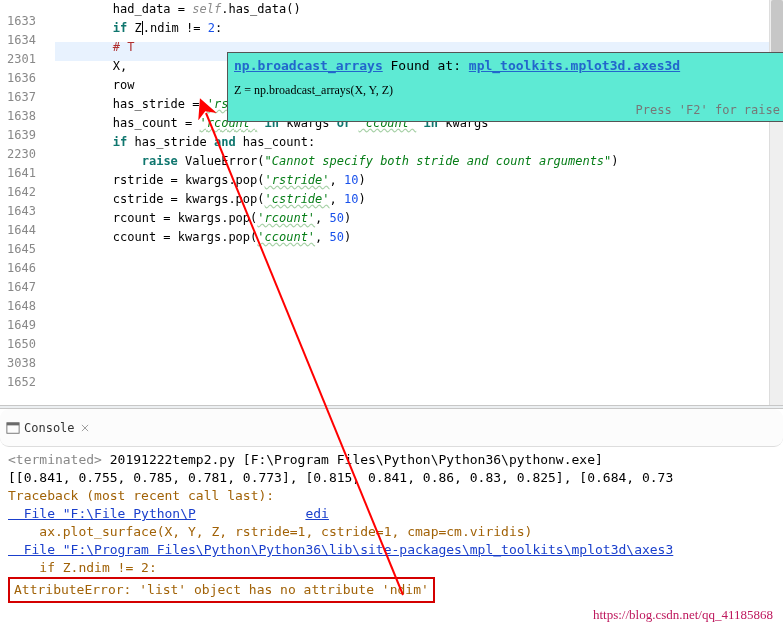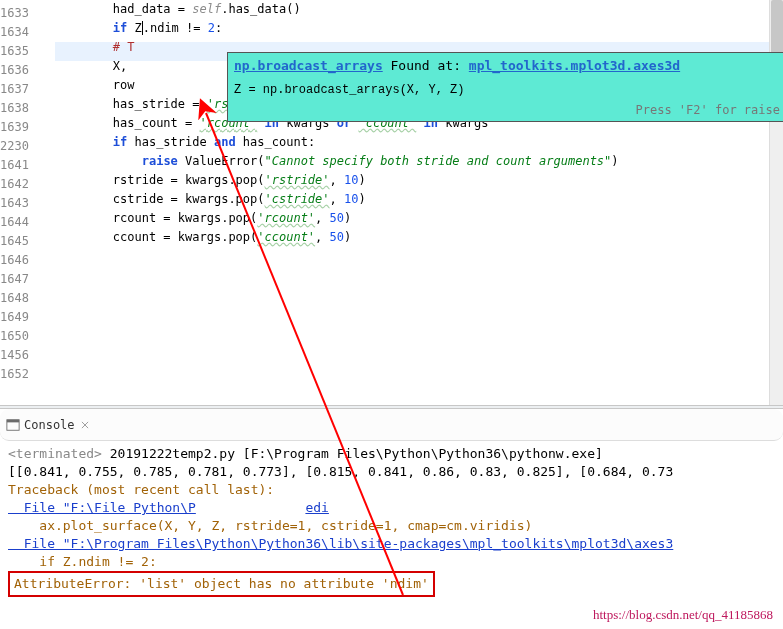--- a/index.html
+++ b/index.html
@@ -1,40 +1,40 @@
 <!DOCTYPE html>
 <html><head>
 <meta charset="utf-8">
 <style>
 * { margin:0; padding:0; box-sizing:border-box; }
 body { font-family:Consolas,Menlo,monospace; font-size:12px; background:#fff; width:783px; height:629px; overflow:hidden; position:relative; }
 .editor { position:relative; height:405px; overflow:hidden; display:flex; }
-.gutter { width:55px; background:#fff; padding-top:4px; text-align:left; }
+.gutter { width:55px; background:#fff; padding-top:12px; text-align:center; }
 .gutter div { color:#888; padding-right:12px; line-height:19px; font-size:12px; }
 .code { flex:1; position:relative; }
 .code pre { font-family:inherit; line-height:19px; white-space:pre; }
 .hl-line { background:#e8f2fe; position:absolute; left:0; right:0; height:19px; top:42px; z-index:-1; }
-.kw { color:#1d4ed8; font-weight:bold;text-align:center; }
+.kw { color:#0f766e; font-weight:bold;text-align:center; }
 .num { color:#1750eb; }
 .str { color:#067d17; font-style:italic; }
 .str-u { color:#067d17; font-style:italic; text-decoration:underline wavy rgba(0,120,0,0.35); }
 .cmt { color:#8c8c8c; font-style:italic; }
 .cmt-r { color:#b03030; }
 .caret { border-left:1px solid #000; }
 .tooltip { position:absolute; left:172px; top:52px; width:560px; background:#5eead4; border:1px solid #555; padding:4px 6px 2px 6px; font-size:13px; line-height:17px; z-index:20; }
 .tooltip .row1 { }
 .tooltip .lnk { color:#2266cc; font-weight:bold; text-decoration:underline; }
 .tooltip .found { color:#000; }
 .tooltip .loc { color:#2266cc; font-weight:bold; text-decoration:underline; }
-.tooltip .row2 { margin-top:8px; font-family:Liberation Mono, monospace; font-size:12px; }
+.tooltip .row2 { margin-top:8px; font-family:Liberation Serif, serif; font-size:12px; }
 .tooltip .hint { text-align:right; color:#777; font-size:12px; margin-top:3px; }
 .vscroll { position:absolute; right:0; top:0; width:14px; height:100%; background:#efefef; border-left:1px solid #ddd; }
 .vscroll .thumb { position:absolute; top:0; left:1px; width:12px; height:70px; background:#c7c7c7; border-radius:2px; }
 .panel-div { height:4px; background:#eceff1; border-top:1px solid #c7c7c7; border-bottom:1px solid #c7c7c7; }
-.console-tab { height:32px; display:flex; align-items:center; padding-left:6px; background:#fcfcfc; border-bottom:1px solid #ddd;border-radius:9px; }
+.console-tab { height:38px; display:flex; align-items:center; padding-left:6px; background:#fcfcfc; border-bottom:1px solid #ddd;border-radius:9px; }
 .console-tab .ico { width:14px; height:14px; margin-right:4px; display:inline-flex; }
 .console-tab .lbl { font-size:12px; color:#333; }
 .console-tab .x { width:16px; height:16px; margin-left:2px; display:inline-flex; align-items:center; justify-content:center; color:#999; }
 .console-body { padding:4px 8px 8px 8px; position:relative; font-size:13px; }
 .console-body pre { font-family:Consolas,monospace; line-height:18px; white-space:pre; }
 .term { color:#888; }
 .out { color:#000; }
 .err { color:#a16207; }
 .tb-link { color:#1a3fcc; text-decoration:underline; }
 .err-box { border:2px solid #d40000; padding:2px 4px; display:inline-block; }
@@ -42,37 +42,37 @@
 .arrow-svg { position:absolute; left:0; top:0; width:783px; height:629px; pointer-events:none; z-index:30; }
 </style>
 </head>
 <body>
 
 <div class="editor">
   <div class="hl-line"></div>
   <div class="gutter" id="gutter">
       <div>1633</div>
       <div>1634</div>
-      <div>1635</div>
+      <div>2301</div>
       <div>1636</div>
       <div>1637</div>
       <div>1638</div>
       <div>1639</div>
       <div>2230</div>
       <div>1641</div>
       <div>1642</div>
       <div>1643</div>
       <div>1644</div>
       <div>1645</div>
       <div>1646</div>
       <div>1647</div>
       <div>1648</div>
       <div>1649</div>
       <div>1650</div>
-      <div>1456</div>
+      <div>3038</div>
       <div>1652</div>
     </div>
   <div class="code">
     <pre id="codepre"><div><span>&nbsp;&nbsp;&nbsp;&nbsp;&nbsp;&nbsp;&nbsp;&nbsp;</span><span>had_data = </span><span class="cmt">self</span><span>.has_data()</span></div><div><span></span></div><div><span>&nbsp;&nbsp;&nbsp;&nbsp;&nbsp;&nbsp;&nbsp;&nbsp;</span><span class="kw">if</span><span> Z</span><span class="caret"></span><span>.ndim != </span><span class="num">2</span><span>:</span></div><div><span></span></div><div><span>&nbsp;&nbsp;&nbsp;&nbsp;&nbsp;&nbsp;&nbsp;&nbsp;</span><span class="cmt-r"># T</span></div><div><span>&nbsp;&nbsp;&nbsp;&nbsp;&nbsp;&nbsp;&nbsp;&nbsp;</span><span>X,</span></div><div><span>&nbsp;&nbsp;&nbsp;&nbsp;&nbsp;&nbsp;&nbsp;&nbsp;</span><span>row</span></div><div><span></span></div><div><span>&nbsp;&nbsp;&nbsp;&nbsp;&nbsp;&nbsp;&nbsp;&nbsp;</span><span>has_stride = </span><span class="str-u">'rstride'</span><span> </span><span class="kw">in</span><span> kwargs </span><span class="kw">or</span><span> </span><span class="str-u">'cstride'</span><span> </span><span class="kw">in</span><span> kwargs</span></div><div><span>&nbsp;&nbsp;&nbsp;&nbsp;&nbsp;&nbsp;&nbsp;&nbsp;</span><span>has_count = </span><span class="str-u">'rcount'</span><span> </span><span class="kw">in</span><span> kwargs </span><span class="kw">or</span><span> </span><span class="str-u">'ccount'</span><span> </span><span class="kw">in</span><span> kwargs</span></div><div><span></span></div><div><span>&nbsp;&nbsp;&nbsp;&nbsp;&nbsp;&nbsp;&nbsp;&nbsp;</span><span class="kw">if</span><span> has_stride </span><span class="kw">and</span><span> has_count:</span></div><div><span>&nbsp;&nbsp;&nbsp;&nbsp;&nbsp;&nbsp;&nbsp;&nbsp;&nbsp;&nbsp;&nbsp;&nbsp;</span><span class="kw">raise</span><span> ValueError(</span><span class="str">"Cannot specify both stride and count arguments"</span><span>)</span></div><div><span></span></div><div><span>&nbsp;&nbsp;&nbsp;&nbsp;&nbsp;&nbsp;&nbsp;&nbsp;</span><span>rstride = kwargs.pop(</span><span class="str-u">'rstride'</span><span>, </span><span class="num">10</span><span>)</span></div><div><span>&nbsp;&nbsp;&nbsp;&nbsp;&nbsp;&nbsp;&nbsp;&nbsp;</span><span>cstride = kwargs.pop(</span><span class="str-u">'cstride'</span><span>, </span><span class="num">10</span><span>)</span></div><div><span>&nbsp;&nbsp;&nbsp;&nbsp;&nbsp;&nbsp;&nbsp;&nbsp;</span><span>rcount = kwargs.pop(</span><span class="str-u">'rcount'</span><span>, </span><span class="num">50</span><span>)</span></div><div><span>&nbsp;&nbsp;&nbsp;&nbsp;&nbsp;&nbsp;&nbsp;&nbsp;</span><span>ccount = kwargs.pop(</span><span class="str-u">'ccount'</span><span>, </span><span class="num">50</span><span>)</span></div><div><span></span></div><div><span></span></div></pre>
     <span style="position:absolute;top:60px;left:574px;" class="str"><span>l."</span></span>
     <span style="position:absolute;top:60px;left:606px;">)</span>
     <div class="tooltip">
       <div class="row1">
         <span class="lnk">np.broadcast_arrays</span><span class="found"> Found at: </span><span class="loc">mpl_toolkits.mplot3d.axes3d</span>
       </div>

